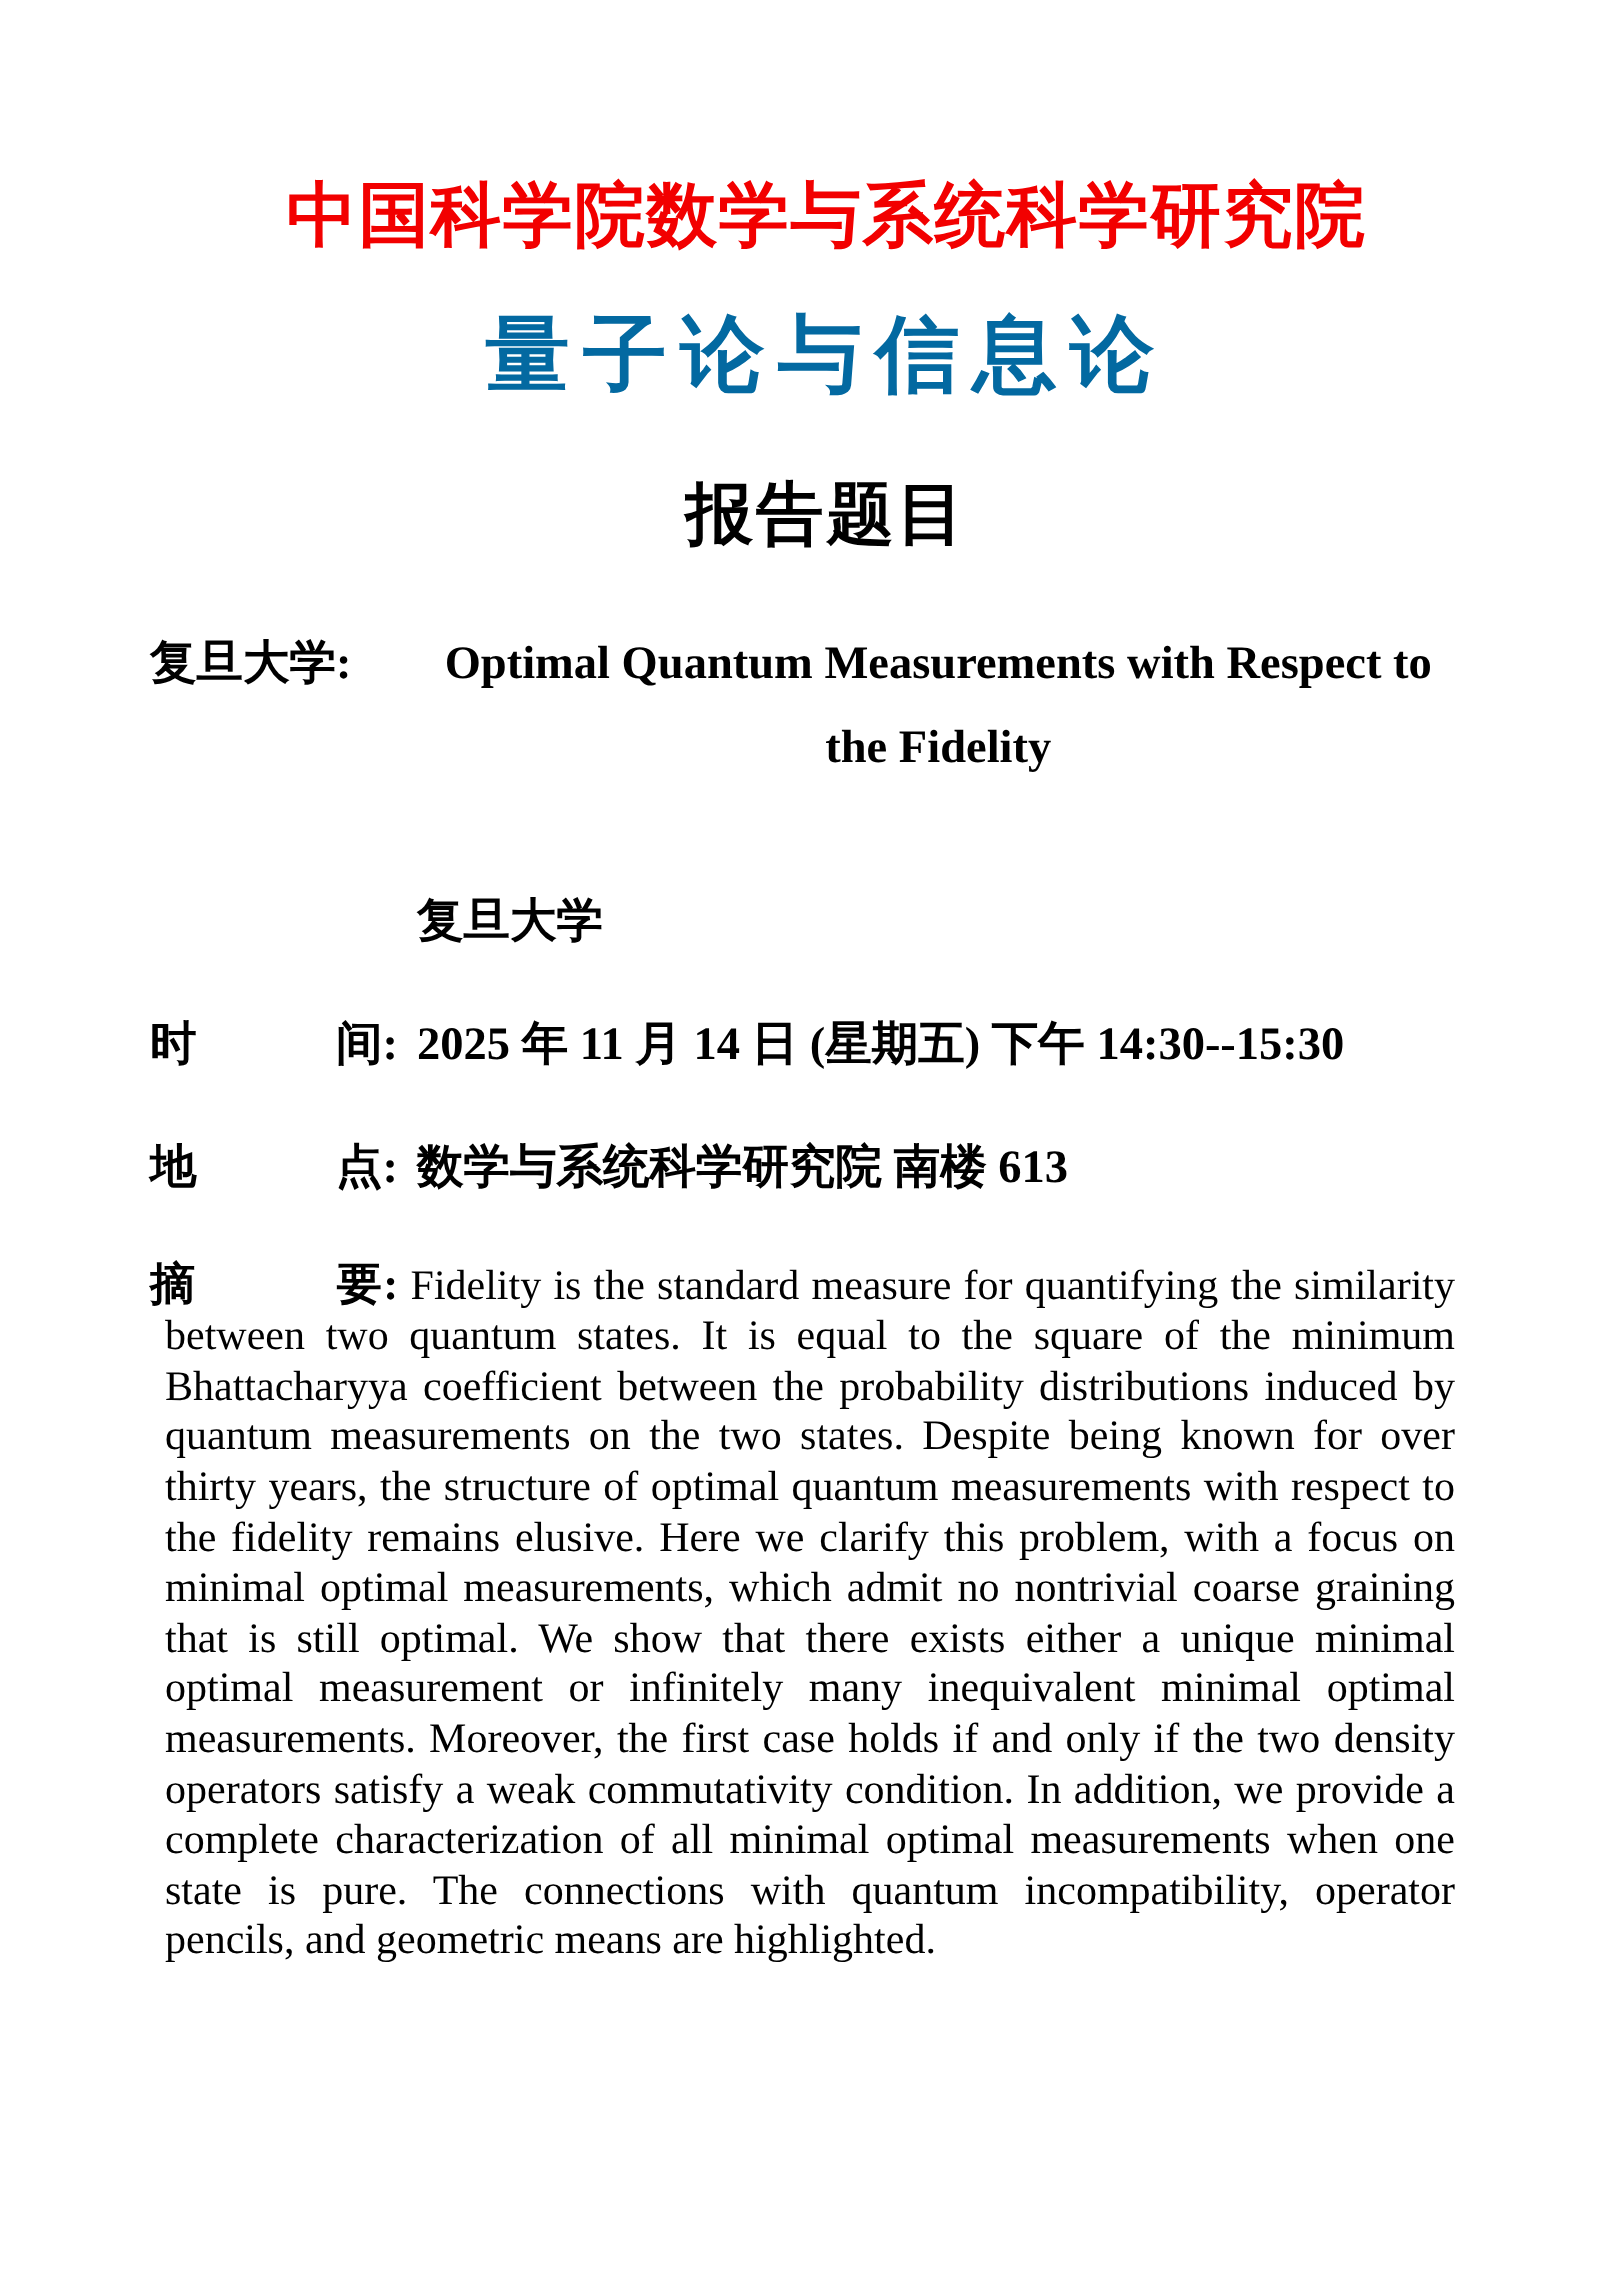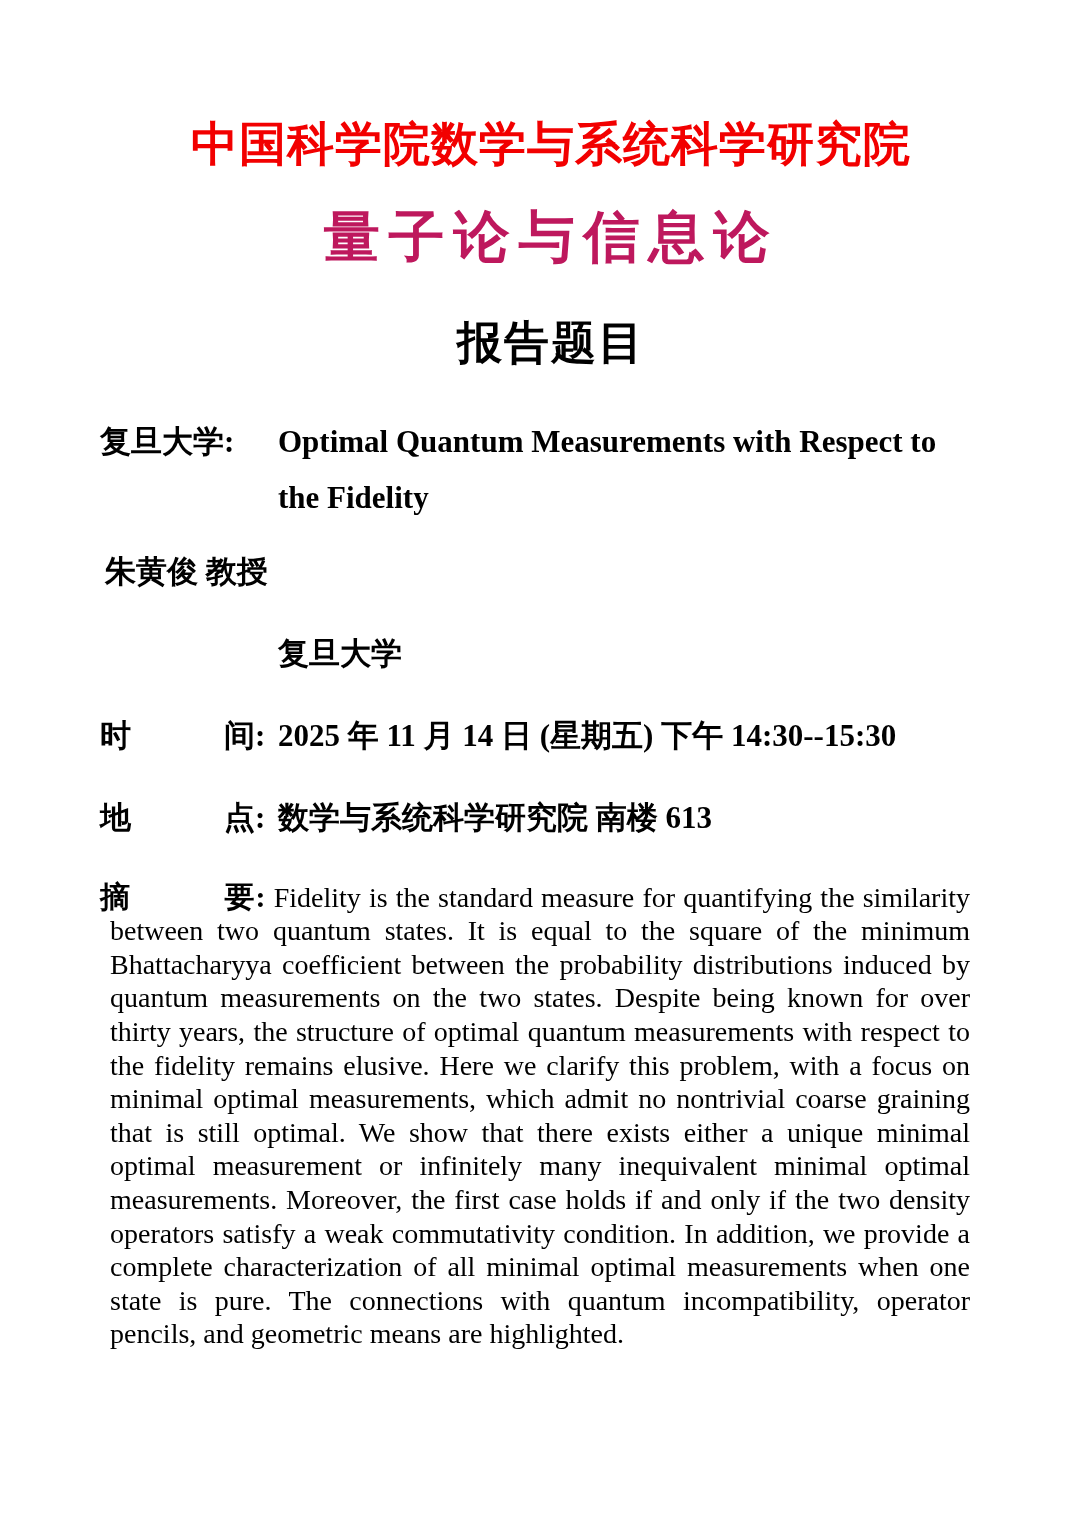--- a/index.html
+++ b/index.html
@@ -62,20 +62,21 @@
     flex: 1 1 auto;
     padding-left: 5px;
   }
   .detail-row.title-row {
     line-height: 56px;
     margin-bottom: 26px;
   }
   .detail-row.title-row .value {
     white-space: pre-line;
     max-width: 700px;
+    text-align: center;
   }
   
   .abstract {
     font-size: 28px;
     line-height: 33.6px;
     text-align: justify;
     padding-left: 10px;
     text-indent: -10px;
     width: 870px;
     font-family: Liberation Serif, serif;
@@ -86,34 +87,33 @@
     white-space: pre;
   }
 </style>
 </head>
 <body>
 
 <div class="page">
 
   <h1 class="institute-title" style="color: rgb(242, 0, 0);">中国科学院数学与系统科学研究院</h1>
 
-  <div class="series-title" style="color: #be185d;">量子论与信息论</div>
+  <div class="series-title" style="color: #0369a1;">量子论与信息论</div>
 
   <div class="report-type">报告题目</div>
 
   <div class="details">
 
     <div class="detail-row title-row">
       <span class="label">复旦大学:</span>
       <span class="value">Optimal Quantum Measurements with Respect to
 the Fidelity</span>
     </div>
 
     <div class="detail-row">
-      <span class="value">朱黄俊 教授</span>
     </div>
 
     <div class="detail-row">
       <span class="label"></span>
       <span class="value">复旦大学</span>
     </div>
 
     <div class="detail-row">
       <span class="label">时　　　间:</span>
       <span class="value">2025 年 11 月 14 日 (星期五) 下午 14:30--15:30</span>

